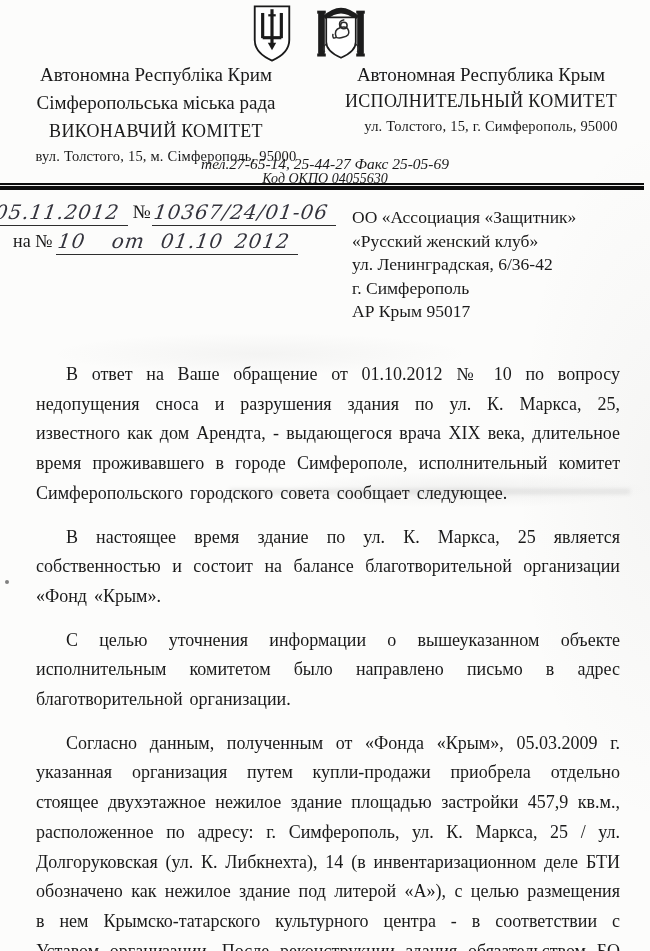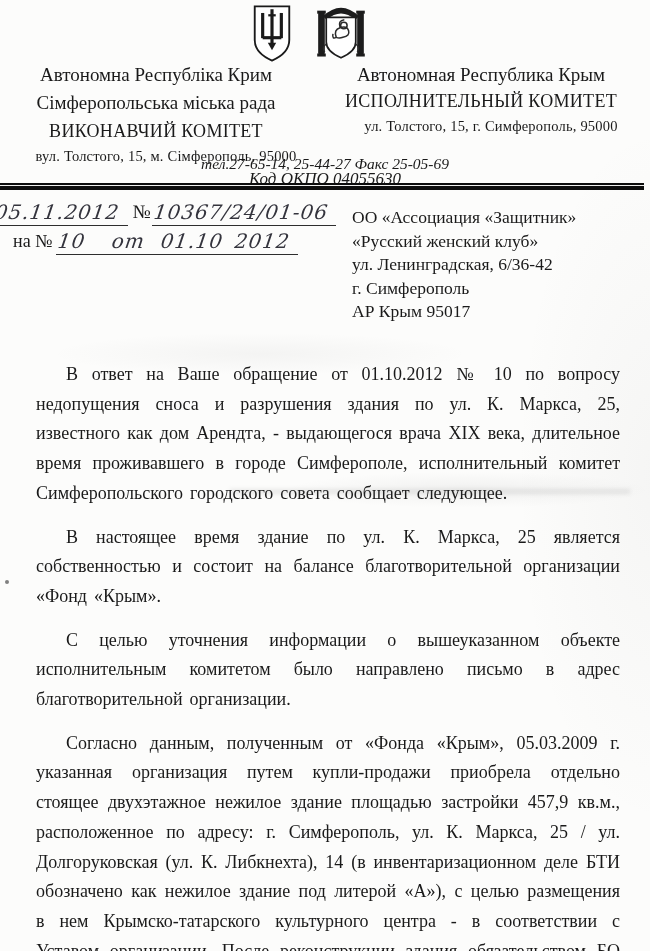--- a/index.html
+++ b/index.html
@@ -26,21 +26,21 @@
   .header-cols{position:absolute;top:58px;left:0;right:0;display:flex;}
   .hcol{text-align:center;}
   .hcol.left{width:312px;}
   .hcol.right{flex:1;}
   .hline1{font-size:19px;line-height:26px;margin-top:4px;}
   .hline2{font-size:19px;line-height:30px;}
   .hline3{font-size:18px;line-height:27px;letter-spacing:0.3px;}
   .hline4{font-size:14.5px;line-height:22px;letter-spacing:0.2px;margin-left:20px;}
   .contact{position:absolute;top:156px;left:0;right:0;text-align:center;font-style:italic;}
   .contact .phone{font-size:15.5px;line-height:15px;}
-  .contact .okpo{font-size:17px;line-height:14px;margin-top:1px;}
+  .contact .okpo{font-size:14px;line-height:14px;margin-top:1px;}
   .rule{
     position:absolute;top:183px;left:0;width:644px;height:7px;
     background:linear-gradient(to bottom,#0d0d0d 0 2px,rgba(0,0,0,0.05) 2px 3px,#0d0d0d 3px 7px);
   }
   
   .refs{position:absolute;top:200px;left:0;width:345px;font-size:18px;}
   .hw{
     font-family:"DejaVu Serif", serif;
     font-style:italic;
     font-size:20px;

